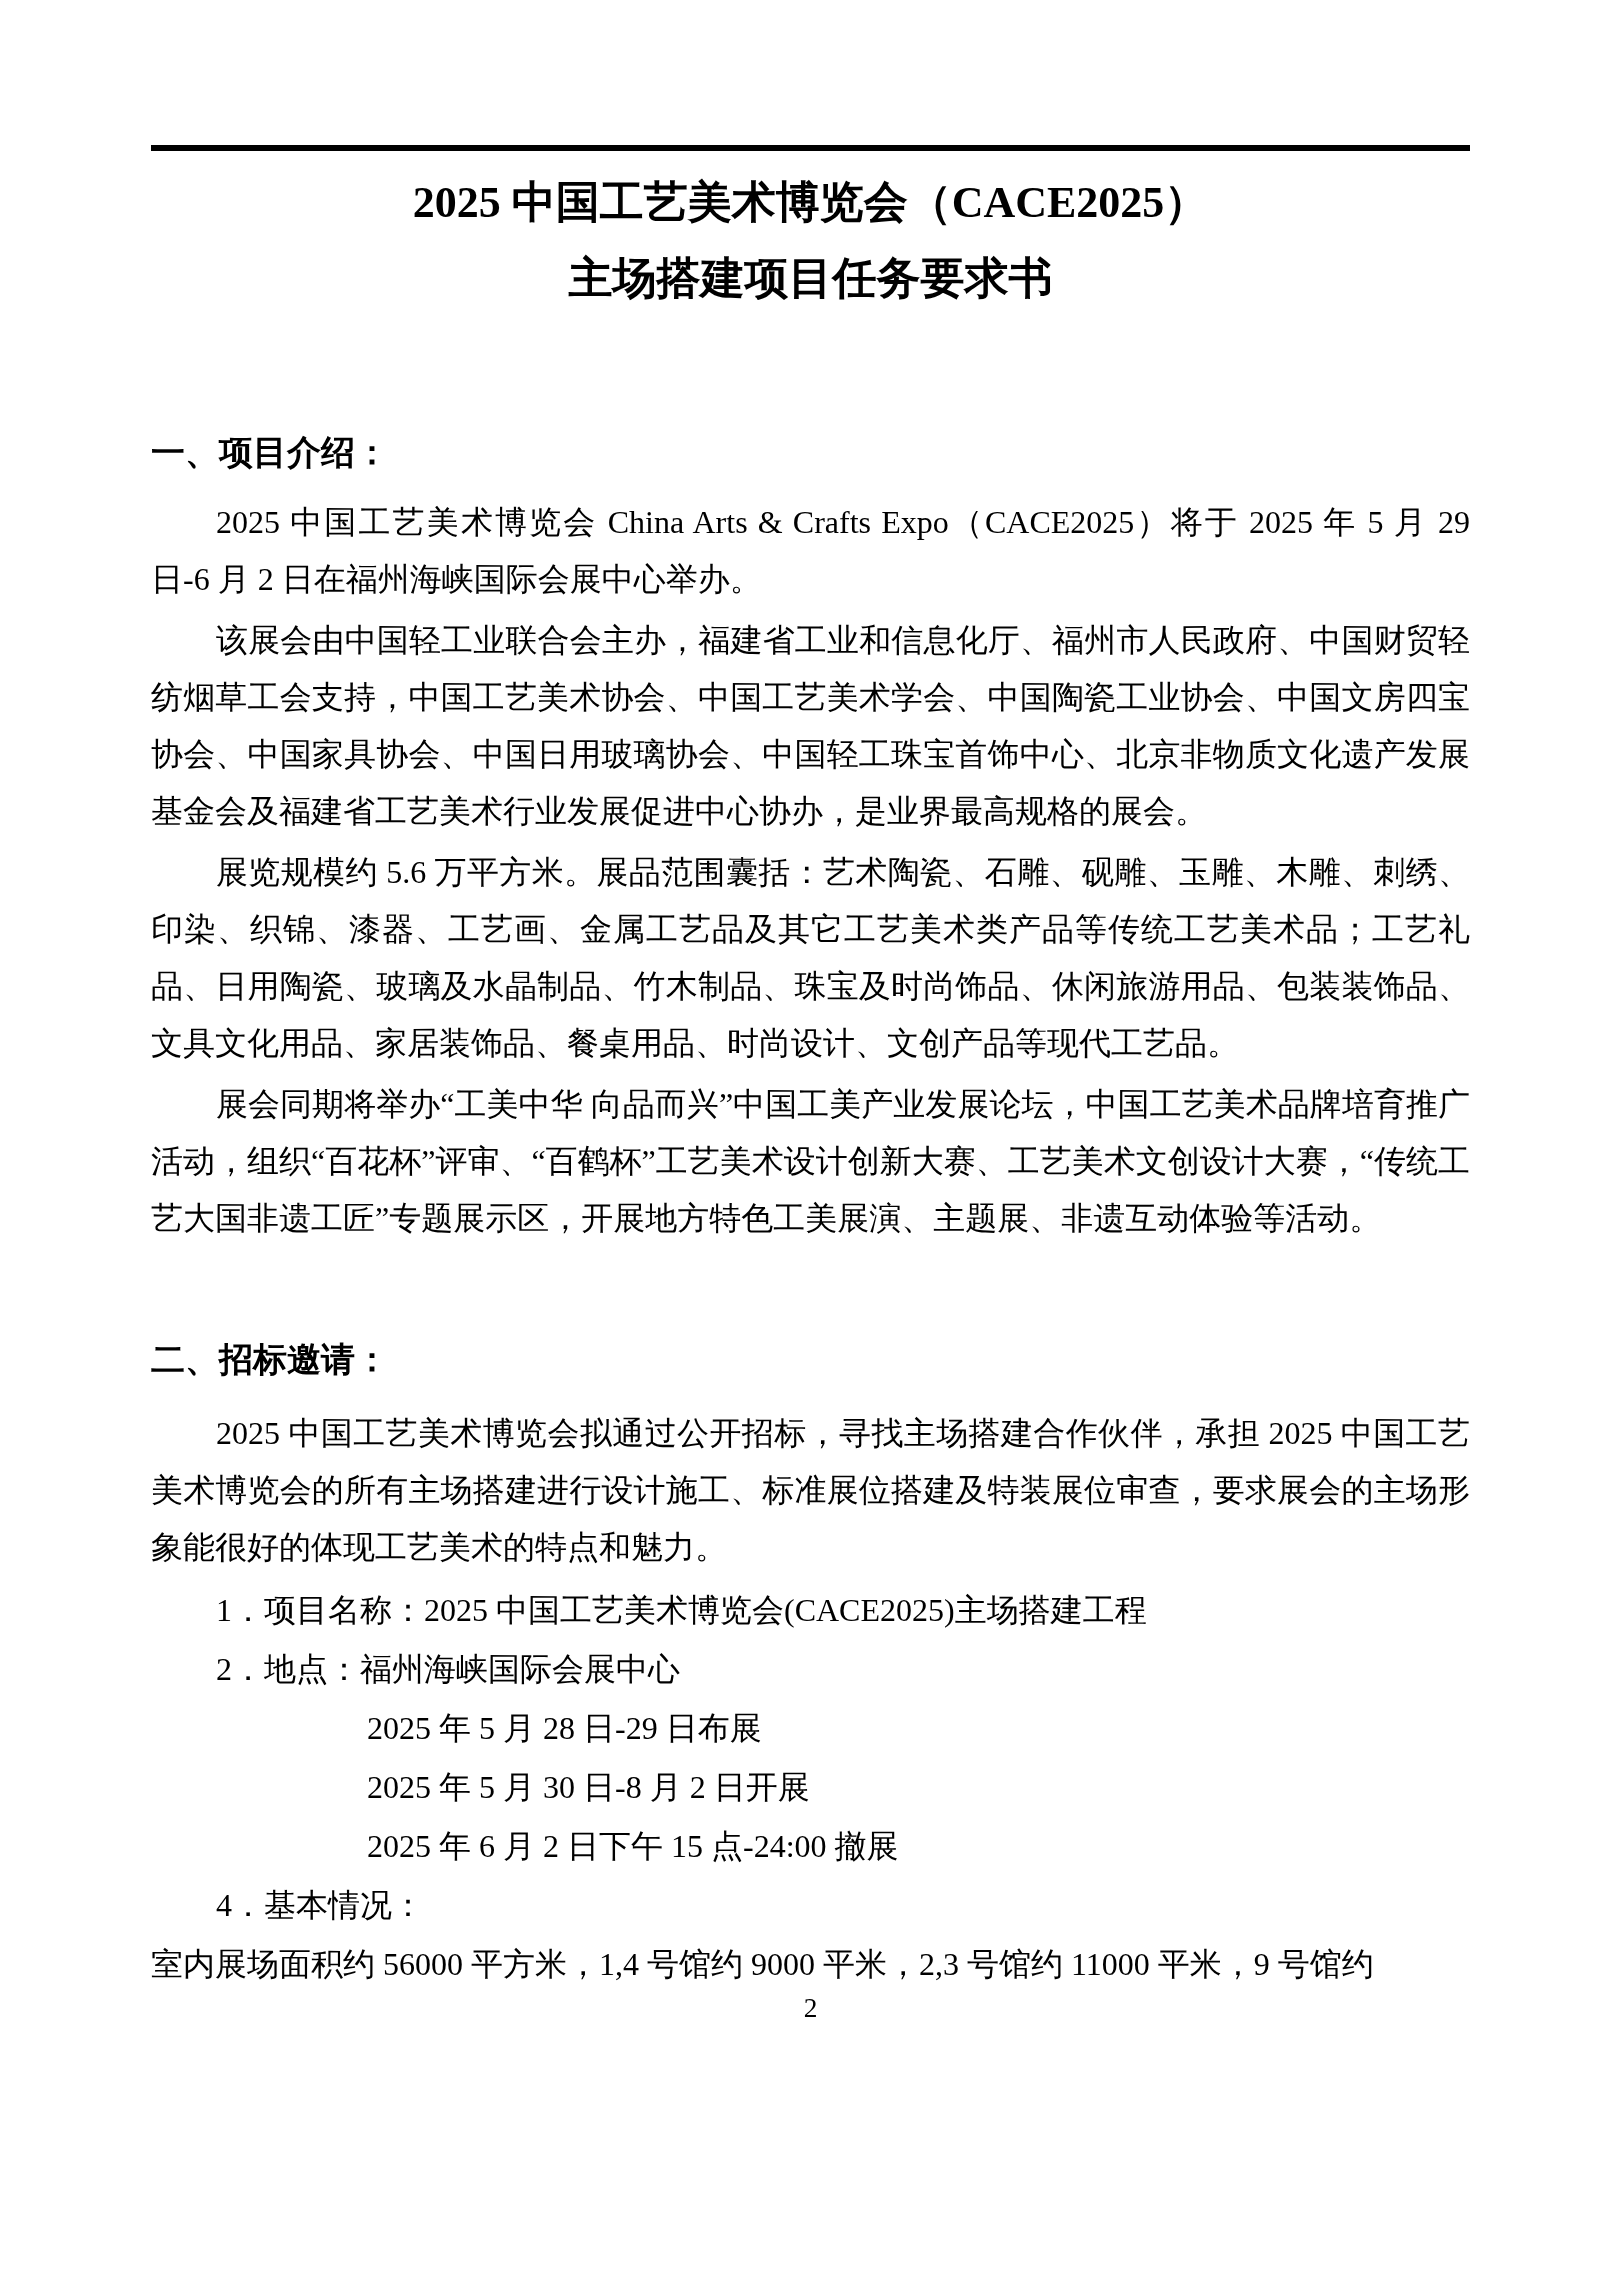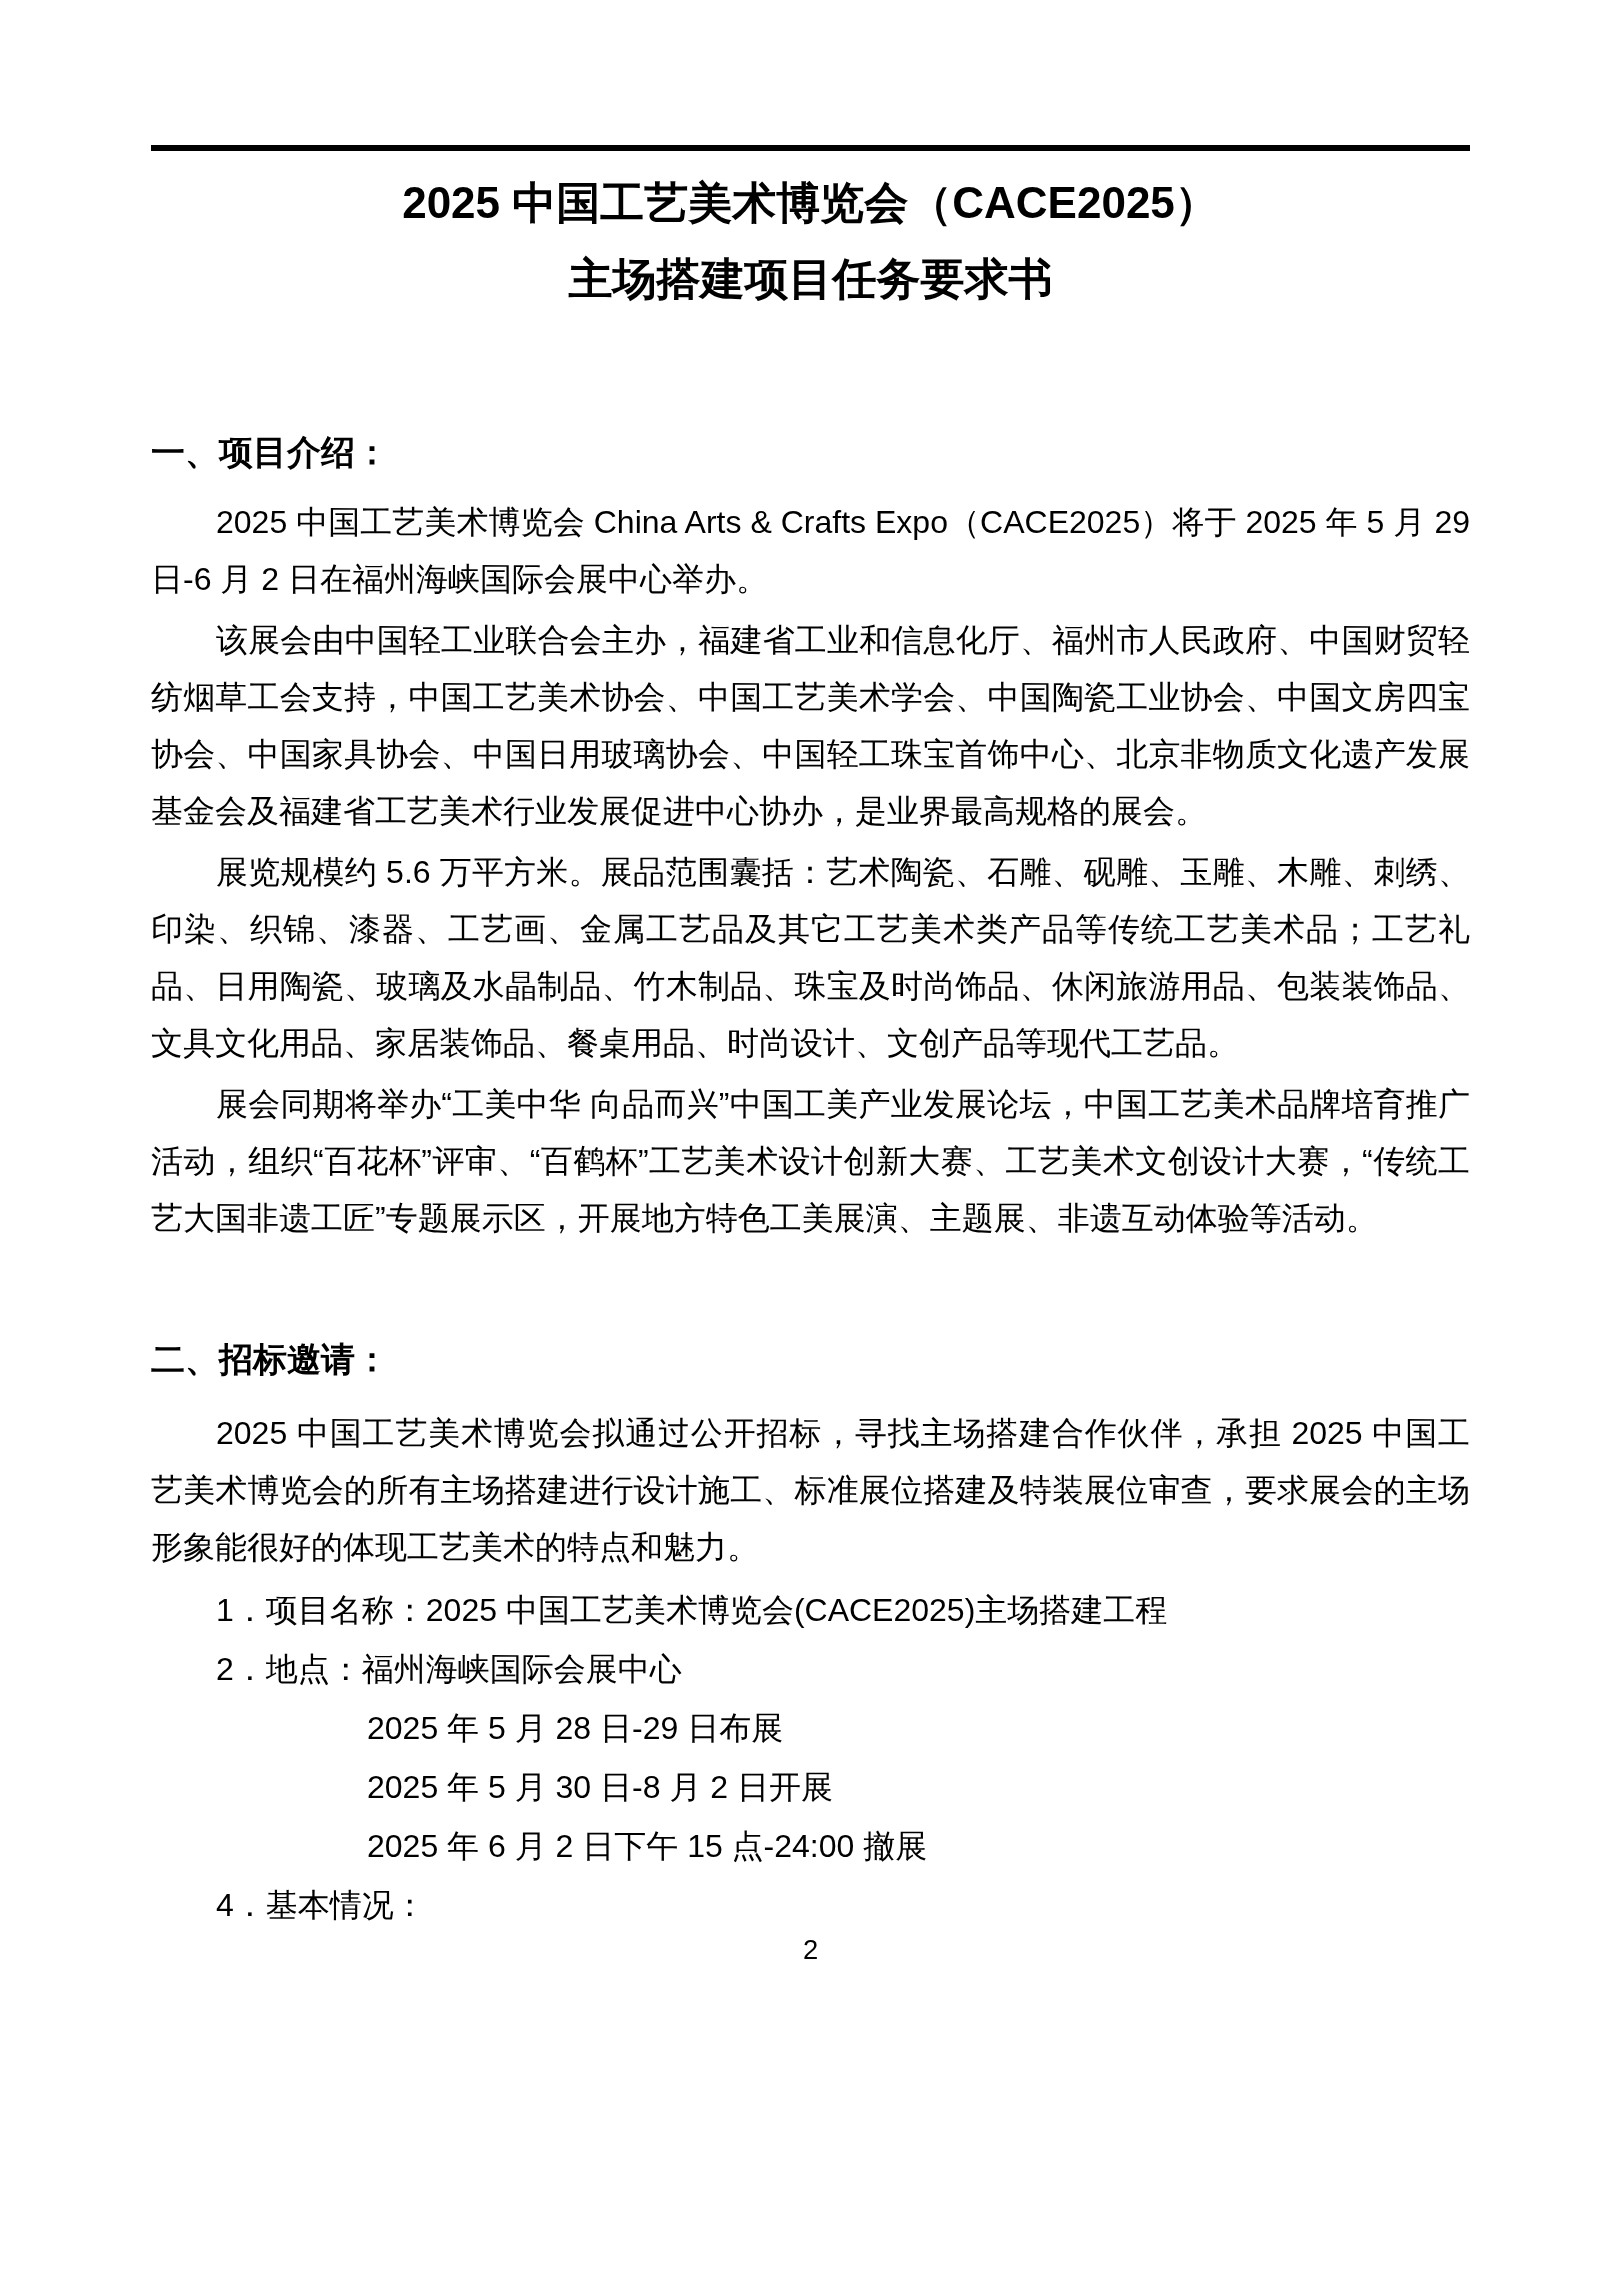--- a/index.html
+++ b/index.html
@@ -3,21 +3,21 @@
 <meta charset="utf-8">
 <style>
   html, body { margin: 0; padding: 0; background: #ffffff; }
   .page {
     position: relative;
     width: 1621px;
     height: 2293px;
     margin: 0 auto;
     background: #ffffff;
     color: #000000;
-    font-family: Liberation Sans, sans-serif;
+    font-family: Liberation Serif, serif;
     box-sizing: border-box;
     padding: 0 151px;
     overflow: hidden;
   }
   .rule {
     margin-top: 145px;
     height: 5.9px;
     background: #000000;
   }
   .title {
@@ -84,17 +84,18 @@
 
   <p class="body">2025 中国工艺美术博览会拟通过公开招标，寻找主场搭建合作伙伴，承担 2025 中国工艺美术博览会的所有主场搭建进行设计施工、标准展位搭建及特装展位审查，要求展会的主场形象能很好的体现工艺美术的特点和魅力。</p>
 
   <div class="li first">1．项目名称：2025 中国工艺美术博览会(CACE2025)主场搭建工程</div>
   <div class="li">2．地点：福州海峡国际会展中心</div>
   <div class="li cont">2025 年 5 月 28 日-29 日布展</div>
   <div class="li cont">2025 年 5 月 30 日-8 月 2 日开展</div>
   <div class="li cont">2025 年 6 月 2 日下午 15 点-24:00 撤展</div>
   <div class="li">4．基本情况：</div>
 
+  <div class="closing">室内展场面积约 56000 平方米，1,4 号馆约 9000 平米，2,3 号馆约 11000 平米，9 号馆约</div>
 
   <div class="pageno">2</div>
 
 </div>
 
 
 </body></html>

